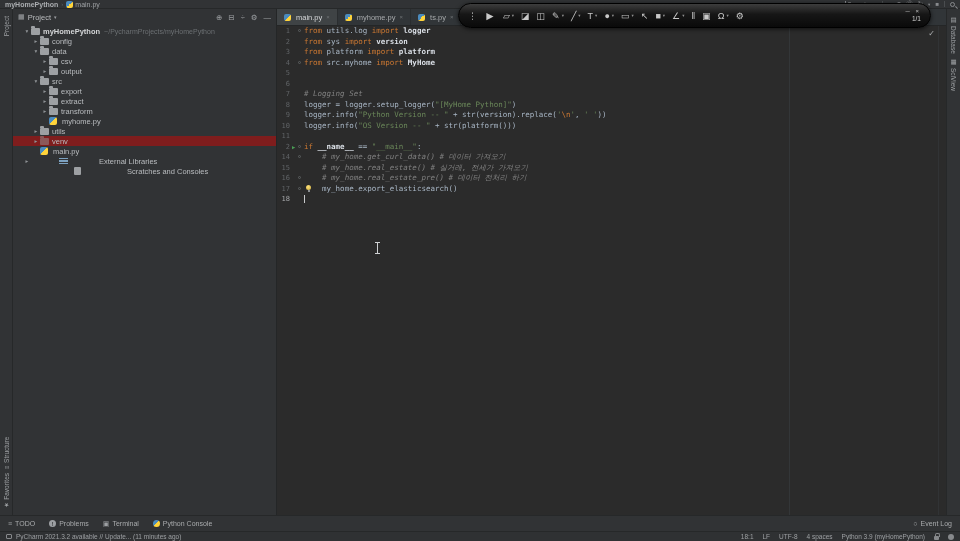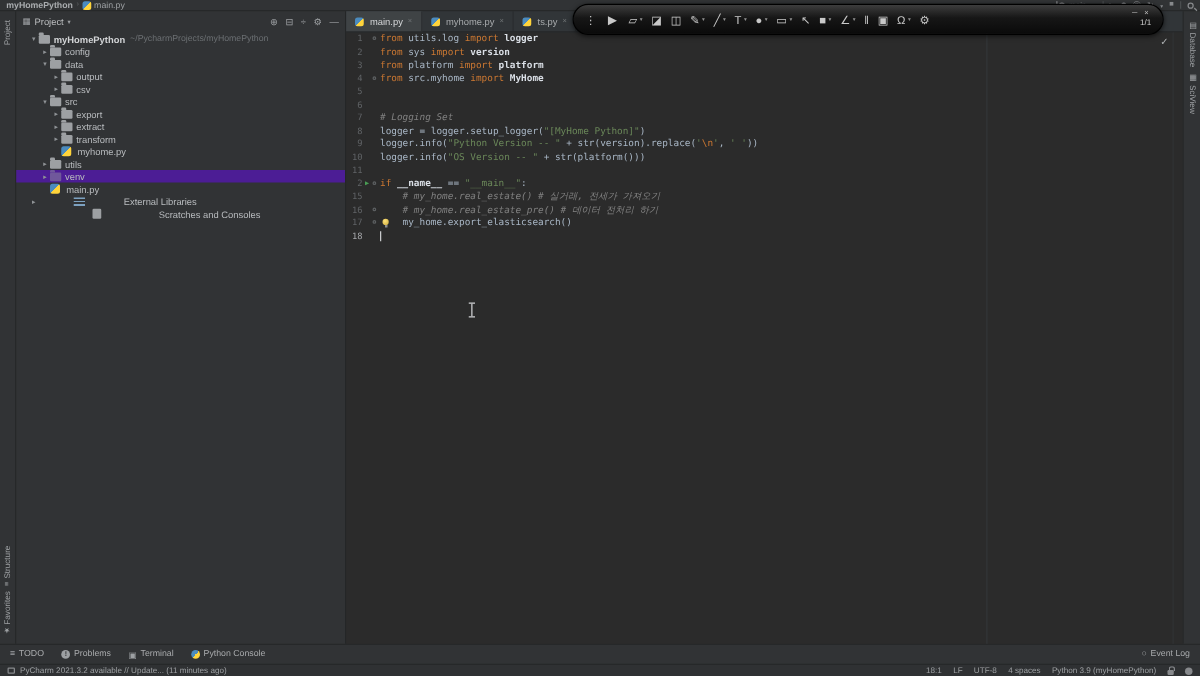--- a/index.html
+++ b/index.html
@@ -43,21 +43,21 @@
   #projectpanel { width:264px; background:#313335; border-right:1px solid #242627;
                   display:flex; flex-direction:column; }
   #pp-header { height:16px; display:flex; align-items:center; padding:0 5px;
                font-size:7.5px; color:#bbbdbf; flex:none; }
   #pp-header .hicon { color:#9da0a3; font-size:7px; margin-right:3px; }
   #pp-header .caret { font-size:5px; color:#9da0a3; margin-left:3px; }
   #pp-actions { margin-left:auto; display:flex; gap:6px; color:#9da0a3; font-size:7.5px; }
   #pp-actions span { cursor:default; }
   #pp-tree { flex:1; font-size:7.5px; color:#b9bcbf; padding-top:1px; }
   .trow { height:10px; display:flex; align-items:center; white-space:nowrap; }
-  .trow.selected { background:#4c1d95; }
+  .trow.selected { background:#7f1d1d; }
   .trow .arrow { width:8px; text-align:center; color:#8f9396; font-size:5.5px; flex:none; }
   .trow .lbl { margin-left:3px; }
   .trow .lbl.bold { font-weight:bold; color:#d3d5d7; }
   .trow .extra { color:#6b6f72; margin-left:4px; font-size:7px; }
   .foldic { display:inline-block; width:9px; height:7px; background:#9da0a3; border-radius:1px;
             position:relative; flex:none; }
   .foldic::before { content:""; position:absolute; left:0; top:-2px; width:4px; height:2px;
                     background:#9da0a3; border-radius:1px 1px 0 0; }
   .foldic.dim { opacity:.45; }
   .libic { display:inline-block; width:9px; height:7px; flex:none;
@@ -203,26 +203,26 @@
           <span class="lbl">config</span>
         </div>
         <div class="trow" style="padding-left: 19px;">
           <span class="arrow">▾</span>
           <span class="foldic"></span>
           <span class="lbl">data</span>
         </div>
         <div class="trow" style="padding-left: 28px;">
           <span class="arrow">▸</span>
           <span class="foldic"></span>
+          <span class="lbl">csv</span>
+        </div>
+        <div class="trow" style="padding-left: 28px;">
+          <span class="arrow">▸</span>
+          <span class="foldic"></span>
           <span class="lbl">output</span>
-        </div>
-        <div class="trow" style="padding-left: 28px;">
-          <span class="arrow">▸</span>
-          <span class="foldic"></span>
-          <span class="lbl">csv</span>
         </div>
         <div class="trow" style="padding-left: 19px;">
           <span class="arrow">▾</span>
           <span class="foldic"></span>
           <span class="lbl">src</span>
         </div>
         <div class="trow" style="padding-left: 28px;">
           <span class="arrow">▸</span>
           <span class="foldic"></span>
           <span class="lbl">export</span>
@@ -299,20 +299,21 @@
         <div class="cl"><span class="num">3</span><span class="txt"><span class="k">from</span><span class="p"> platform </span><span class="k">import</span><span class="b"> platform</span></span></div>
         <div class="cl"><span class="num">4</span><span class="mfold"></span><span class="txt"><span class="k">from</span><span class="p"> src.myhome </span><span class="k">import</span><span class="b"> MyHome</span></span></div>
         <div class="cl"><span class="num">5</span><span class="txt"></span></div>
         <div class="cl"><span class="num">6</span><span class="txt"></span></div>
         <div class="cl"><span class="num">7</span><span class="txt"><span class="c"># Logging Set</span></span></div>
         <div class="cl"><span class="num">8</span><span class="txt"><span class="p">logger = logger.setup_logger(</span><span class="s">"[MyHome Python]"</span><span class="p">)</span></span></div>
         <div class="cl"><span class="num">9</span><span class="txt"><span class="p">logger.info(</span><span class="s">"Python Version -- "</span><span class="p"> + str(version).replace(</span><span class="s">'</span><span class="e">\n</span><span class="s">'</span><span class="p">, </span><span class="s">' '</span><span class="p">))</span></span></div>
         <div class="cl"><span class="num">10</span><span class="txt"><span class="p">logger.info(</span><span class="s">"OS Version -- "</span><span class="p"> + str(platform()))</span></span></div>
         <div class="cl"><span class="num">11</span><span class="txt"></span></div>
         <div class="cl"><span class="num">2</span><span class="mrun">▶</span><span class="mfold"></span><span class="txt"><span class="k">if</span><span class="b"> __name__ </span><span class="p">== </span><span class="s">"__main__"</span><span class="p">:</span></span></div>
+        <div class="cl"><span class="num">14</span><span class="mfold"></span><span class="txt"><span class="c">    # my_home.get_curl_data() # 데이터 가져오기</span></span></div>
         <div class="cl"><span class="num">15</span><span class="txt"><span class="c">    # my_home.real_estate() # 실거래, 전세가 가져오기</span></span></div>
         <div class="cl"><span class="num">16</span><span class="mfold"></span><span class="txt"><span class="c">    # my_home.real_estate_pre() # 데이터 전처리 하기</span></span></div>
         <div class="cl"><span class="num">17</span><span class="mfold"></span><span class="mbulb"></span><span class="txt"><span class="p">    my_home.export_elasticsearch()</span></span></div>
         <div class="cl"><span class="num cur">18</span><span class="caret-bar"></span><span class="txt"></span></div>
       </div>
     <div id="margin-guide"></div>
     <div id="scrollstrip"></div>
     <div id="inspect-ok">✓</div>
   </div>
 

